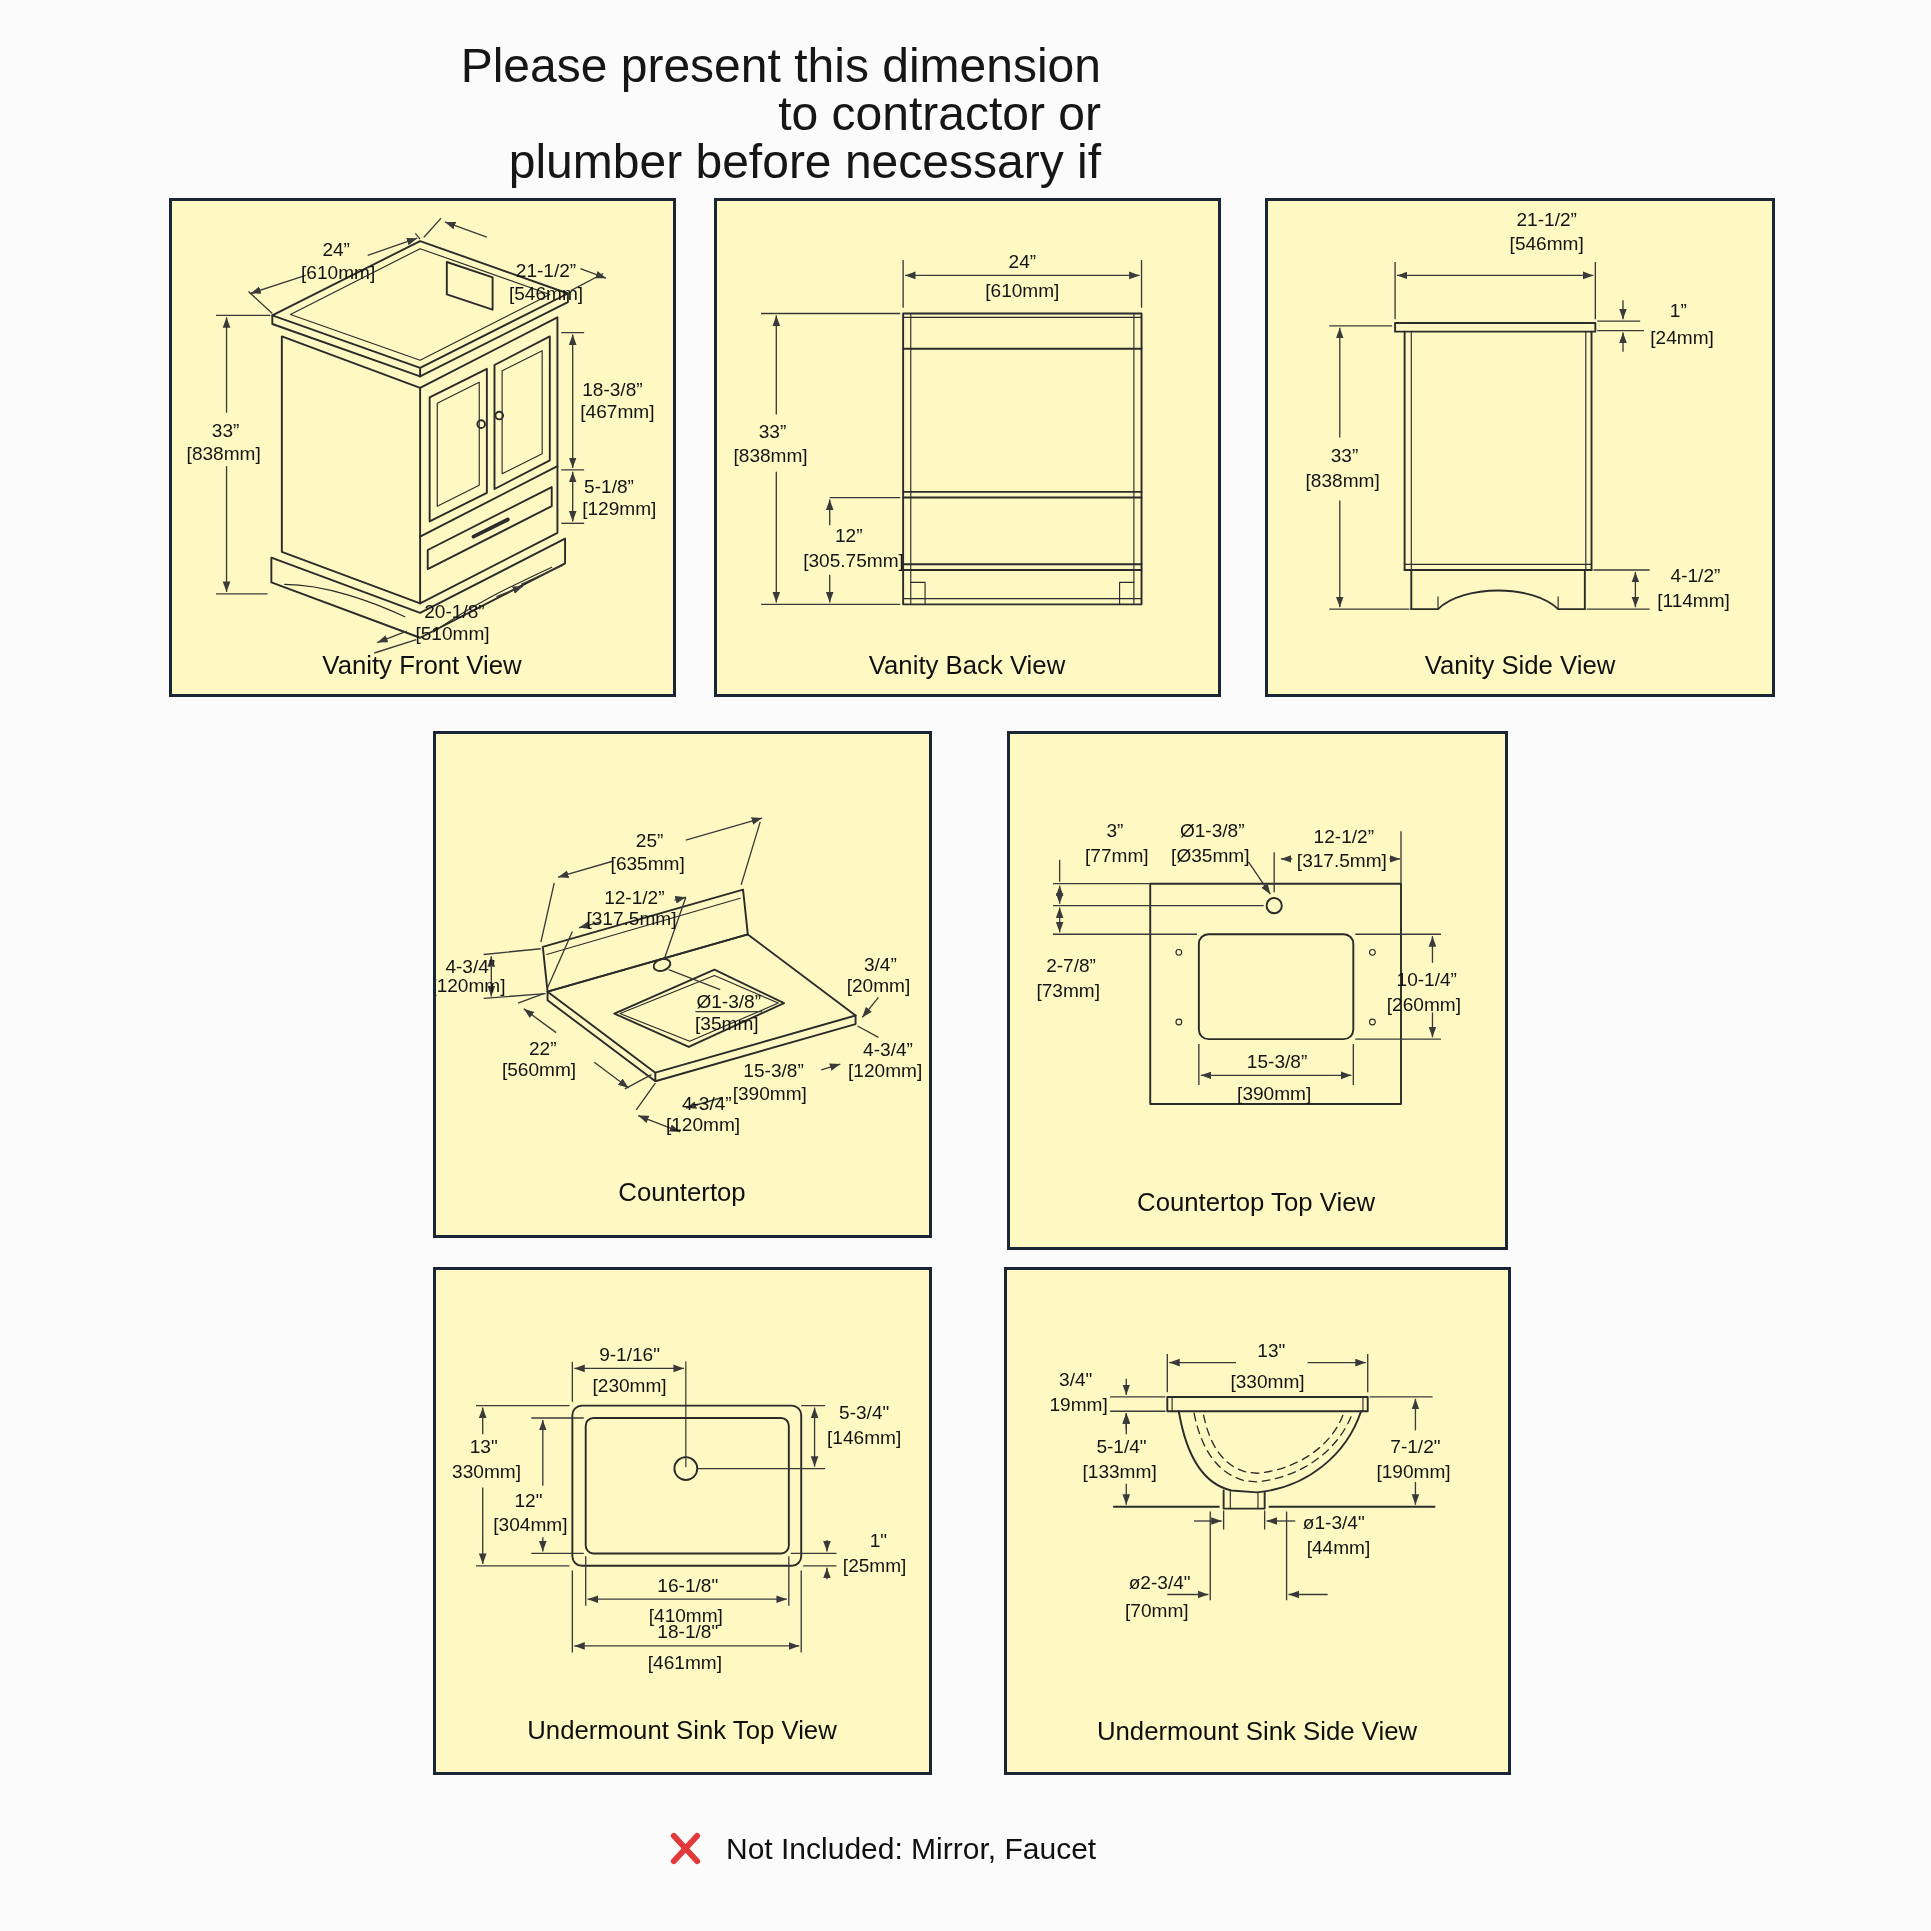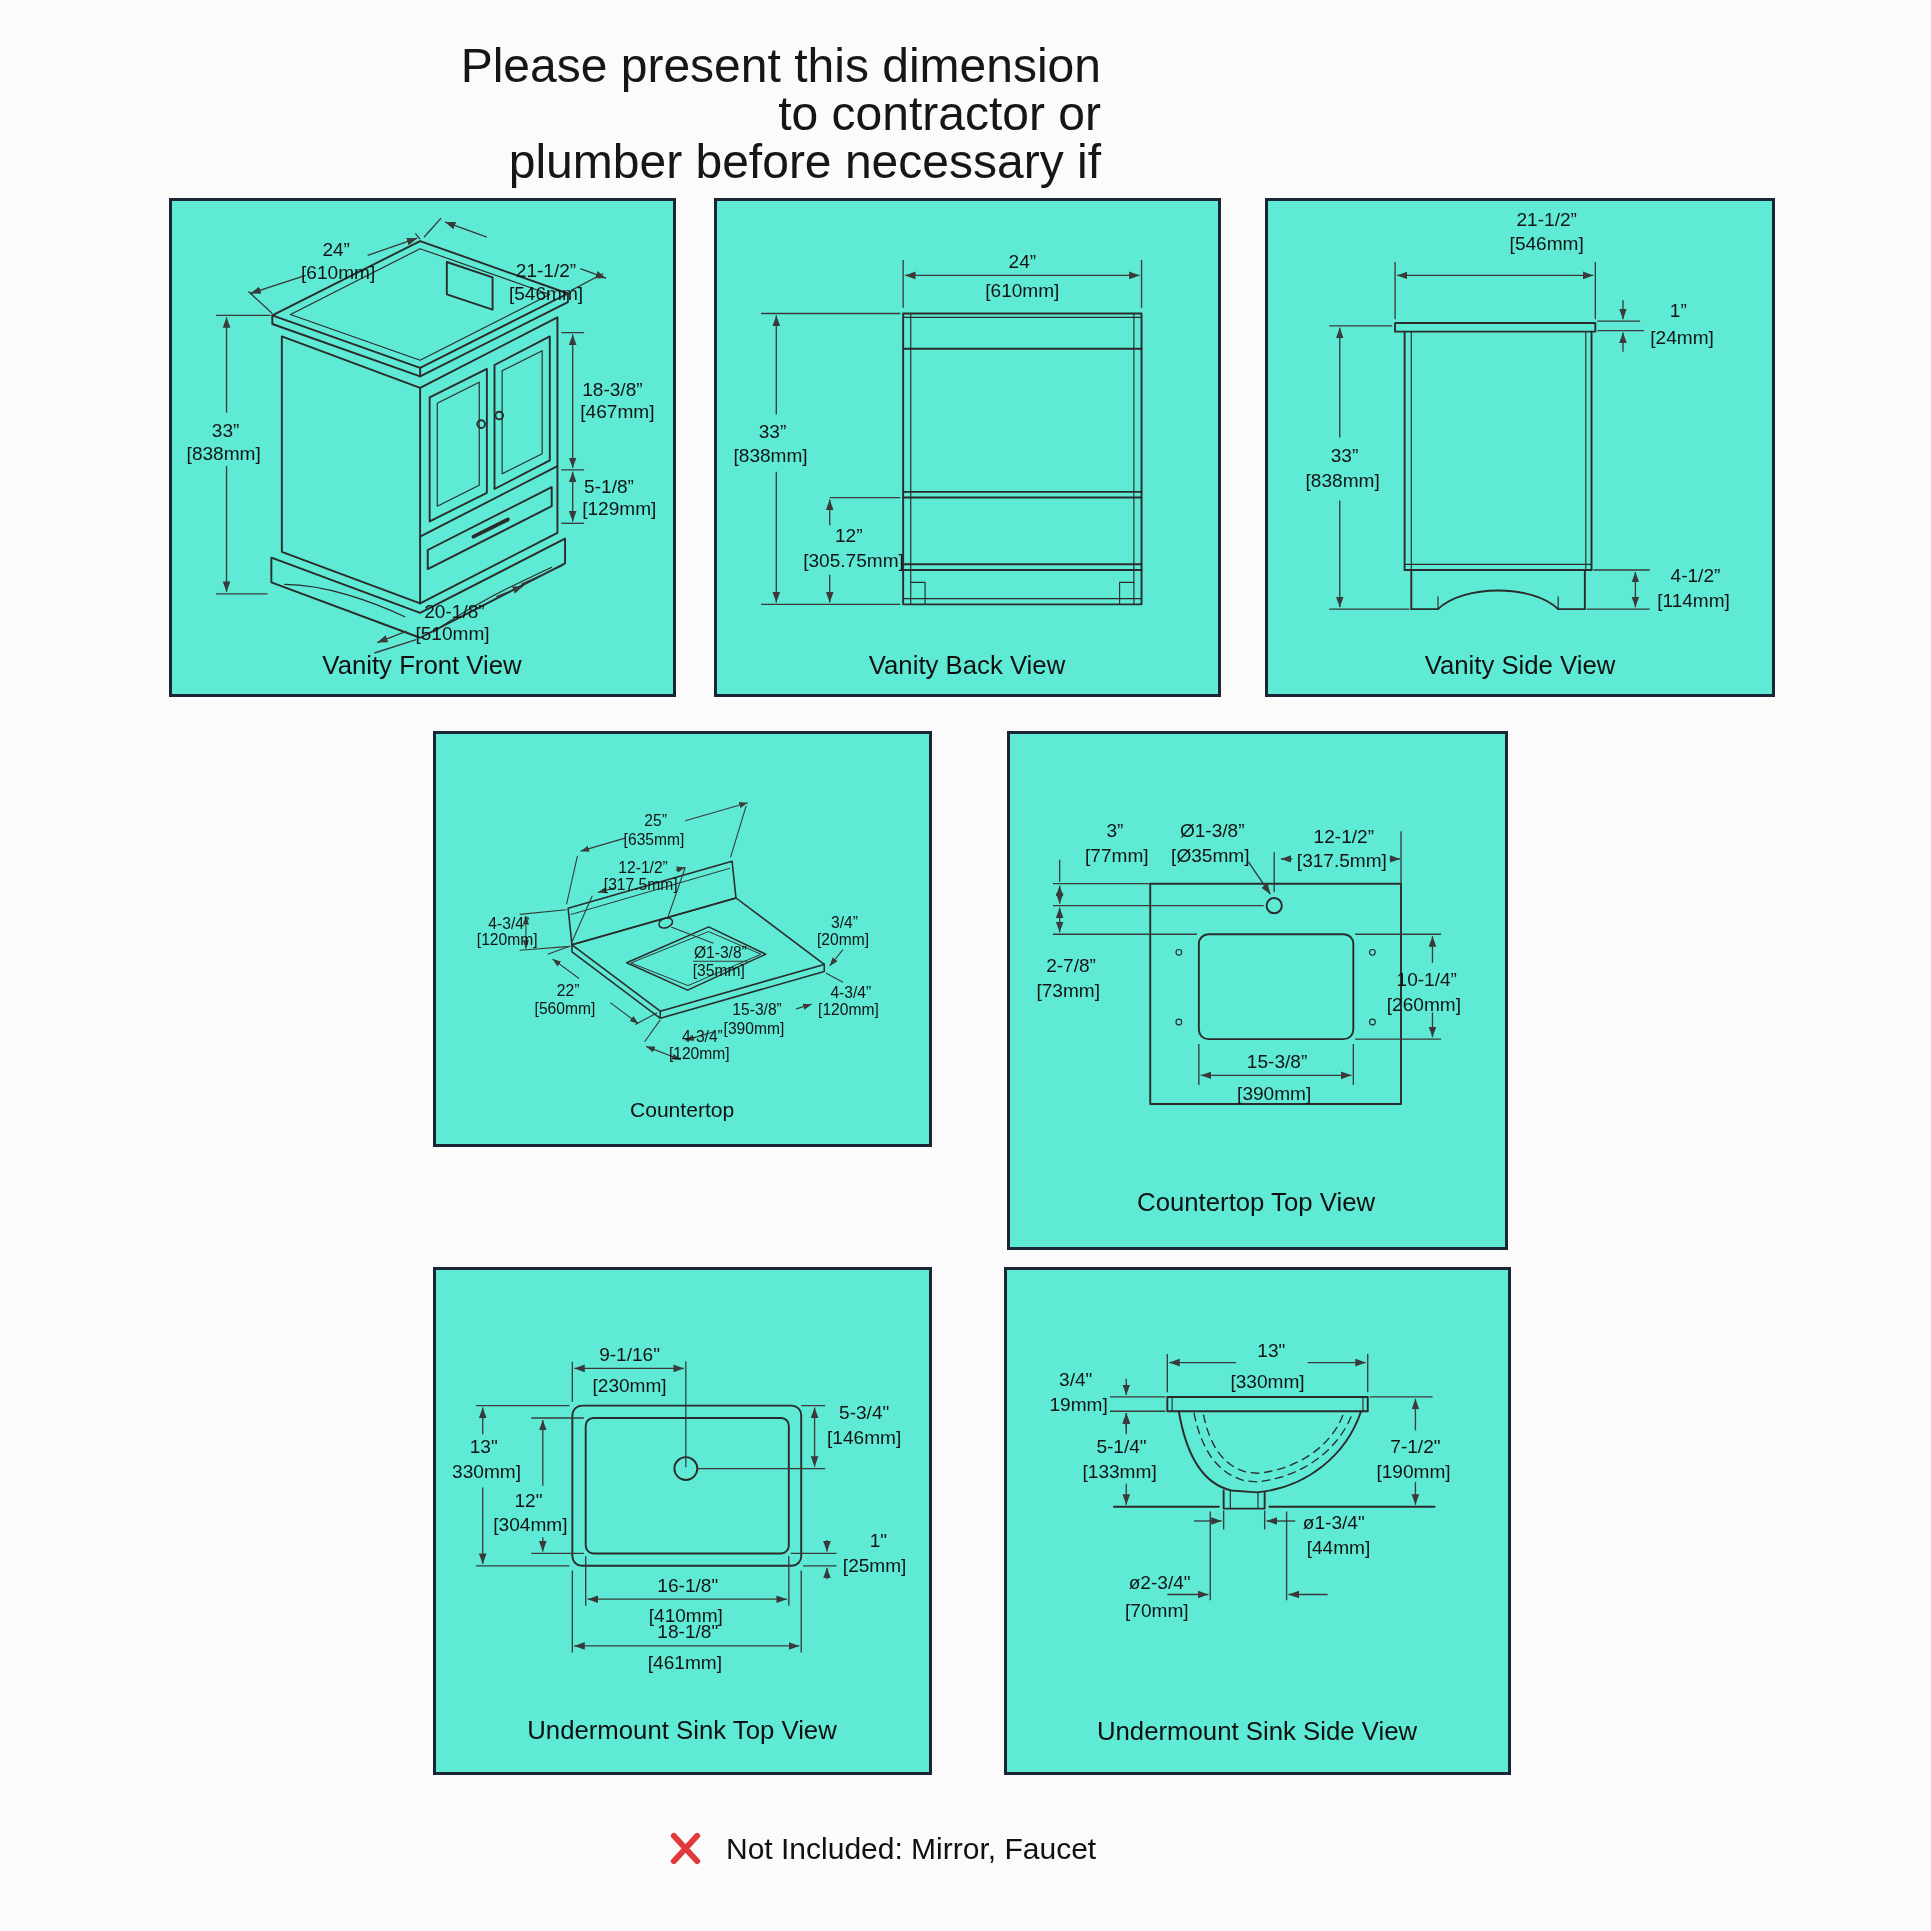--- a/index.html
+++ b/index.html
@@ -1,19 +1,19 @@
 <!DOCTYPE html>
 <html><head>
 <meta charset="utf-8">
 <style>
   *{margin:0;padding:0;box-sizing:border-box}
   html,body{width:1931px;height:1931px}
   body{position:relative;background:#fbfbfb;font-family:"Liberation Sans",sans-serif;color:#121212}
   .title{position:absolute;left:425px;top:42px;width:676px;text-align:right;font-size:48px;line-height:48px;color:#161616}
-  .panel{position:absolute;border:3.9px solid #1a2536;background:#5eead4}
+  .panel{position:absolute;border:3.9px solid #1a2536;background:#fef9c3}
   .panel svg{width:100%;height:100%;display:block}
   .ol{fill:none;stroke:#2b2b2b;stroke-width:2;stroke-linejoin:round;stroke-linecap:round}
   .ol2{fill:none;stroke:#2b2b2b;stroke-width:1.2}
   .dim,.ext{fill:none;stroke:#3a3a3a;stroke-width:1.4}
   .dash{stroke-dasharray:8 6;stroke-width:1.4}
   text{font-family:"Liberation Sans",sans-serif}
   .d{font-size:20px;fill:#141414;text-anchor:middle}
   .ds{font-size:20px;fill:#141414;text-anchor:start}
   .lbl{font-size:27px;fill:#101010;text-anchor:middle}
   .legend{position:absolute;left:666px;top:1829px}
@@ -154,21 +154,21 @@
     <text class="d" x="78" y="300">[838mm]</text>
     <path class="ext" d="M341,387 L400,387 M334,428 L400,428"></path>
     <path class="dim" d="M385,389 L385,426" marker-start="url(#as)" marker-end="url(#ae)"></path>
     <text class="d" x="448" y="400">4-1/2”</text>
     <text class="d" x="446" y="426">[114mm]</text>
   </g>
   <text class="lbl" x="264" y="496">Vanity Side View</text>
 </svg>
 </div>
 
-<div class="panel" style="left:433px;top:731px;width:499px;height:416px">
+<div class="panel" style="left:433px;top:731px;width:499px;height:507px">
 <svg viewBox="0 0 517 525">
   <g class="ol">
     <path d="M117,270 L112,223 L322,163 L327,210 Z"></path>
     <path class="ol2" d="M116,231 L319,172"></path>
     <path d="M117,270 L327,210 L440,295 L230,355 Z"></path>
     <path d="M117,270 L117,279 L230,364 L440,304 L440,295 M230,355 L230,364"></path>
     <path d="M187,293 L292,247 L365,282 L265,328 Z"></path>
     <path class="ol2" d="M193,293 L292,253 L359,282 L266,322 Z"></path>
     <ellipse cx="237" cy="242" rx="9" ry="6" transform="rotate(-18 237 242)"></ellipse>
   </g>

